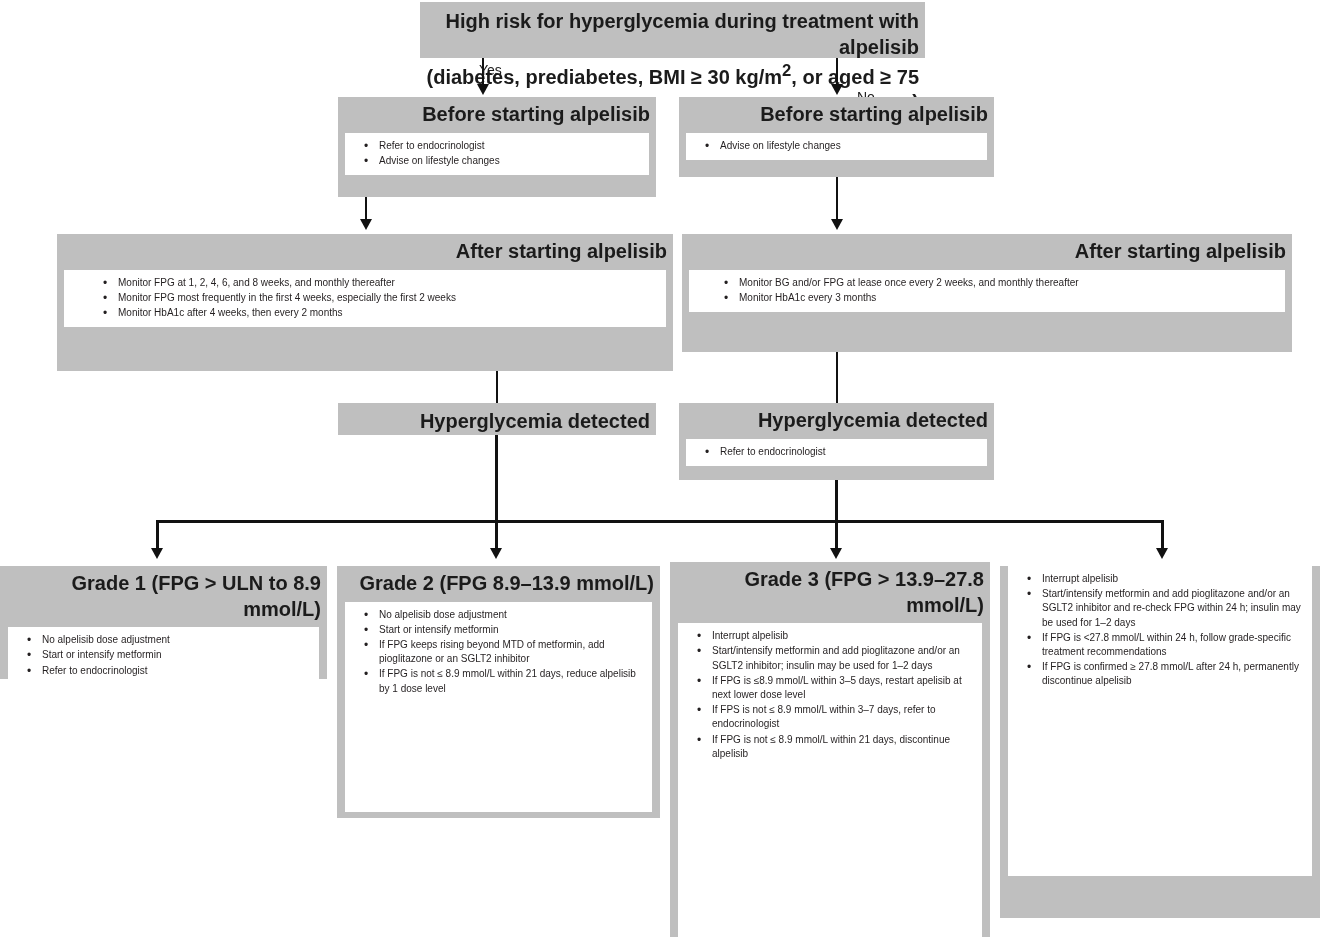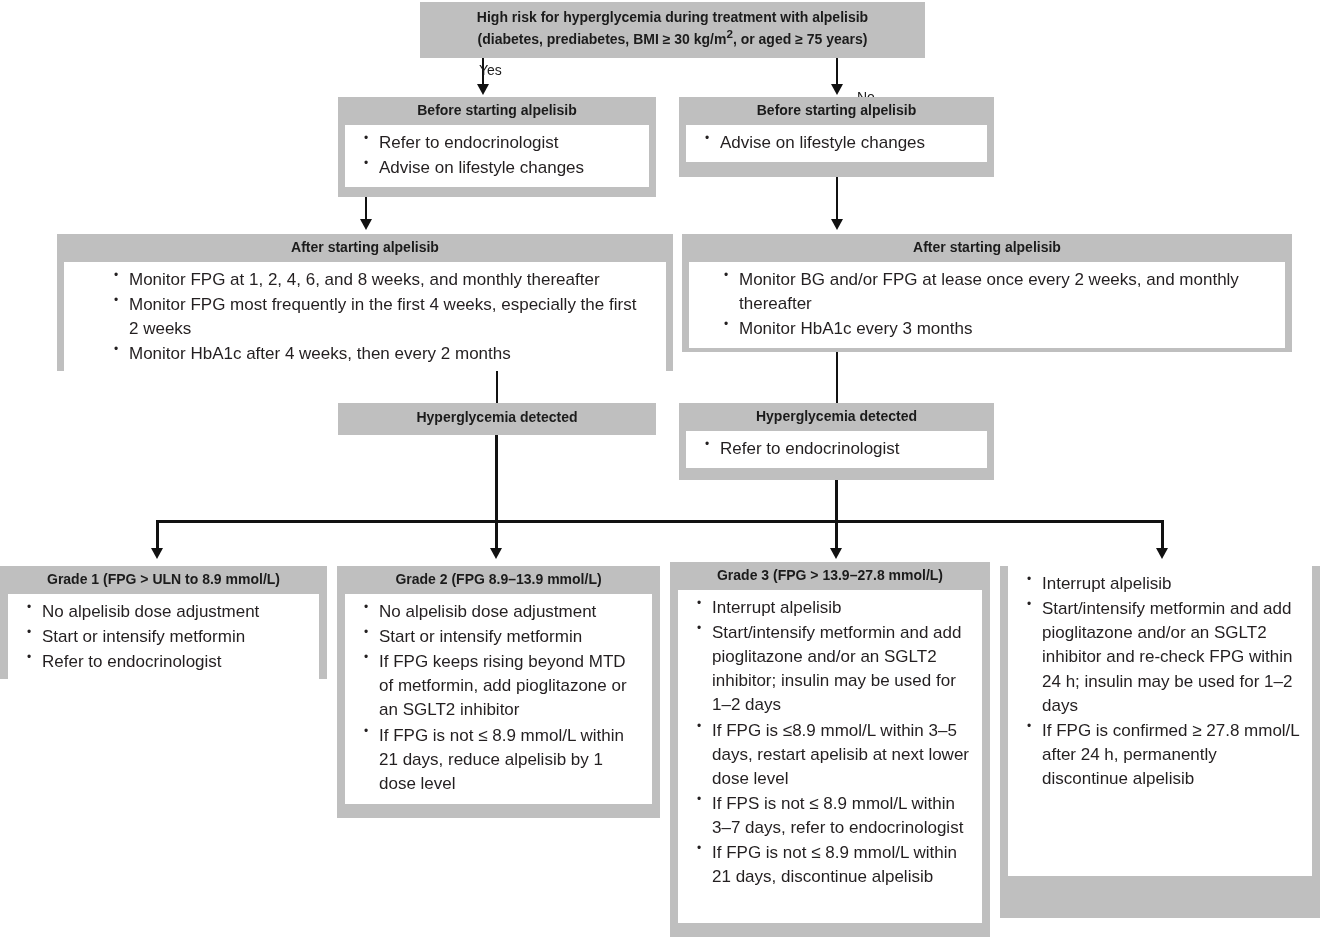--- a/index.html
+++ b/index.html
@@ -20,43 +20,43 @@
   }
 
   
   .node {
     position: absolute;
     background: #bfbfbf;
     box-sizing: border-box;
   }
   .node-title {
     font-weight: bold;
-    font-size: 14px;
-    text-align: center;
+    font-size: 20px;
+    text-align: right;
     line-height: 1.28;
     padding: 5px 6px 5px 6px;
     color: #1b1b1b;
   }
   .node-body {
     background: #ffffff;
     margin: 0 7px 7px 7px;
     padding: 6px 4px 6px 4px;
     box-sizing: border-box;
   }
   .node.solid-only .node-title {
     padding: 6px 6px 7px 6px;
   }
   ul.bullets {
     margin: 0;
     padding: 0 6px 0 30px;
     list-style: none;
   }
   ul.bullets li {
     position: relative;
-    font-size: 17px;
+    font-size: 10px;
     line-height: 1.42;
     margin: 0 0 1px 0;
     color: #231f20;
   }
   ul.bullets li::before {
     content: "\2022";
     position: absolute;
     left: -15px;
     top: -1px;
     font-size: 12px;
@@ -129,21 +129,21 @@
   </div>
 
   <div class="vline" style="left:365px; top:197px; height:24px;"></div>
   <div class="arrow-down" style="left:360px; top:219px;"></div>
 
   <div class="vline" style="left:836px; top:177px; height:44px;"></div>
   <div class="arrow-down" style="left:831px; top:219px;"></div>
 
   <div class="node" style="left:57px; top:234px; width:616px; height:137px;">
     <div class="node-title">After starting alpelisib</div>
-    <div class="node-body" style="padding-left:35px; padding-right:14px;">
+    <div class="node-body" style="padding-left:24px; padding-right:14px;">
       <ul class="bullets">
         <li>Monitor FPG at 1, 2, 4, 6, and 8 weeks, and monthly thereafter</li>
         <li>Monitor FPG most frequently in the first 4 weeks, especially the first 2 weeks</li>
         <li>Monitor HbA1c after 4 weeks, then every 2 months</li>
       </ul>
     </div>
   </div>
 
   <div class="node" style="left:682px; top:234px; width:610px; height:118px;">
     <div class="node-title">After starting alpelisib</div>
@@ -222,18 +222,19 @@
         <li>If FPG is not ≤ 8.9 mmol/L within 21 days, discontinue alpelisib</li>
       </ul>
     </div>
   </div>
 
   <div class="node" style="left:1000px; top:566px; width:320px; height:352px;">
     <div class="node-body" style="margin-left:8px; margin-right:8px; height:310px;">
       <ul class="bullets">
         <li>Interrupt alpelisib</li>
         <li>Start/intensify metformin and add pioglitazone and/or an SGLT2 inhibitor and re-check FPG within 24 h; insulin may be used for 1–2 days</li>
+        <li>If FPG is &lt;27.8 mmol/L within 24 h, follow grade-specific treatment recommendations</li>
         <li>If FPG is confirmed ≥ 27.8 mmol/L after 24 h, permanently discontinue alpelisib</li>
       </ul>
     </div>
   </div>
 
 </div>
 
 </body></html>

